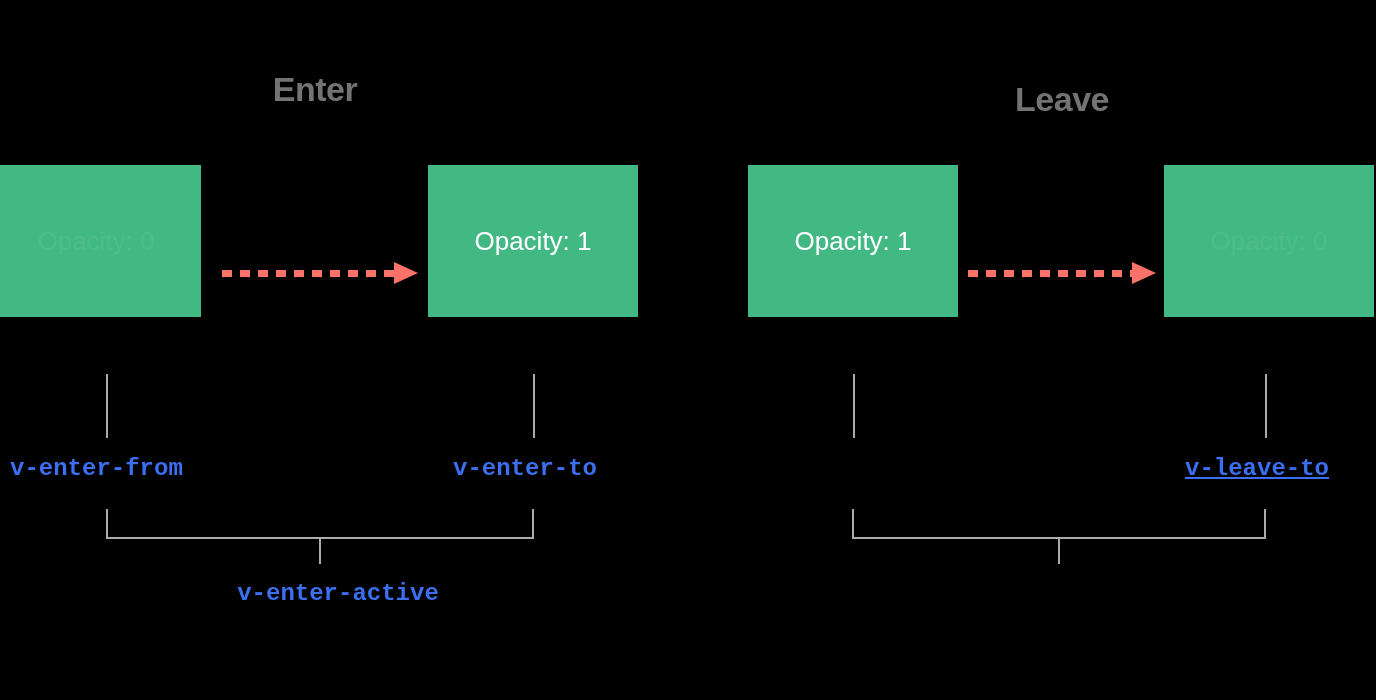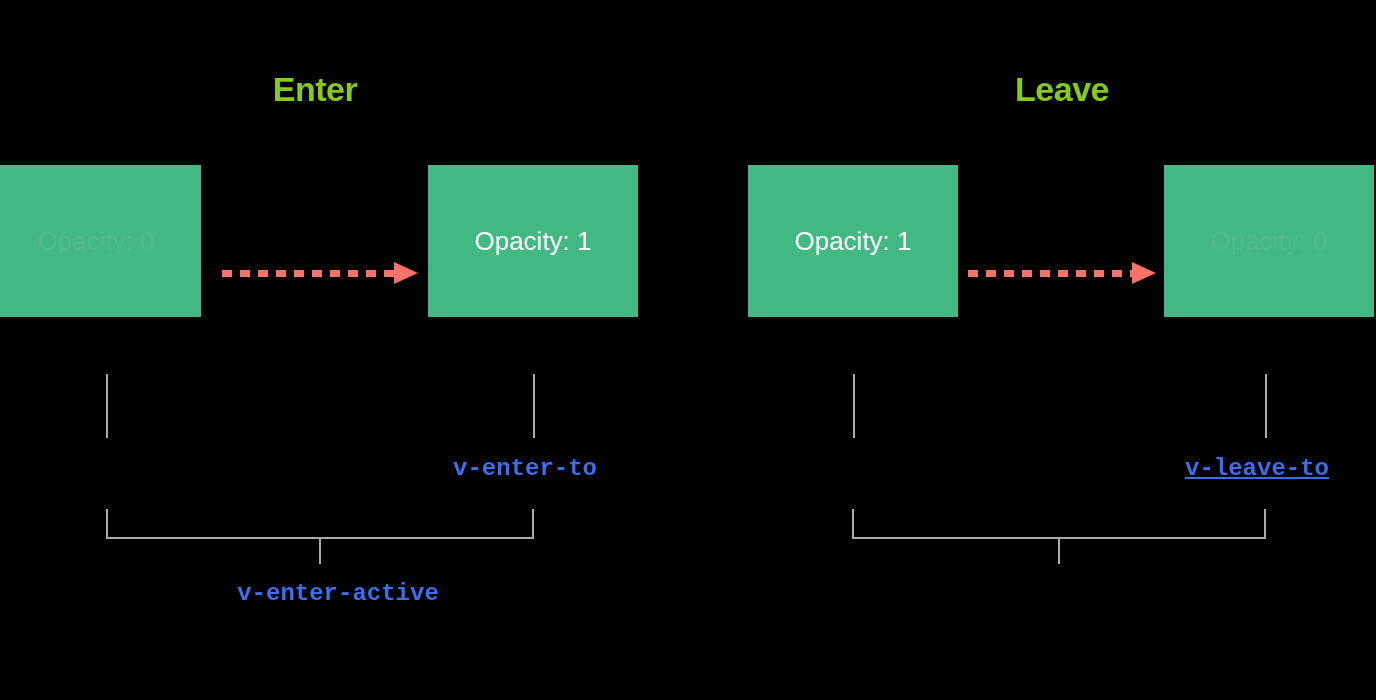--- a/index.html
+++ b/index.html
@@ -19,27 +19,27 @@
     overflow: hidden;
   }
 
   
   .section-title {
     position: absolute;
     font-family: "Liberation Sans", sans-serif;
     font-weight: bold;
     font-size: 34px;
     letter-spacing: -0.5px;
-    color: #84cc16;
+    color: #737373;
     white-space: nowrap;
     transform: translateX(-50%);
     text-align: center;
   }
   #title-enter { left: 315px; top: 70px; }
-  #title-leave { left: 1062px; top: 70px; }
+  #title-leave { left: 1062px; top: 80px; }
 
   
   .state-box {
     position: absolute;
     top: 165px;
     width: 210px;
     height: 152px;
     background: #42b883;
     display: flex;
     align-items: center;
@@ -170,20 +170,21 @@
     <div class="head"></div>
   </div>
 
   <div class="state-box" id="box-enter-to">
     <span class="opacity-label">Opacity: 1</span>
   </div>
 
   <div class="tick tick-top" id="tick-enter-from"></div>
   <div class="tick tick-top" id="tick-enter-to"></div>
 
+  <div class="class-label label-row" id="label-enter-from">v-enter-from</div>
   <div class="class-label label-row" id="label-enter-to">v-enter-to</div>
 
   <div class="bracket" id="bracket-enter"></div>
   <div class="bracket-stem" id="stem-enter"></div>
   <div class="active-label" id="active-enter">v-enter-active</div>
 
   <div class="section-title" id="title-leave">Leave</div>
 
   <div class="state-box" id="box-leave-from">
     <span class="opacity-label">Opacity: 1</span>

